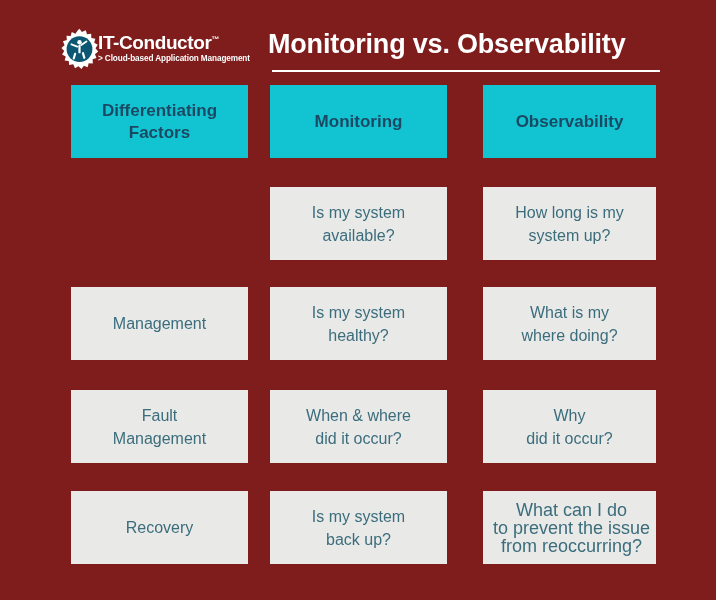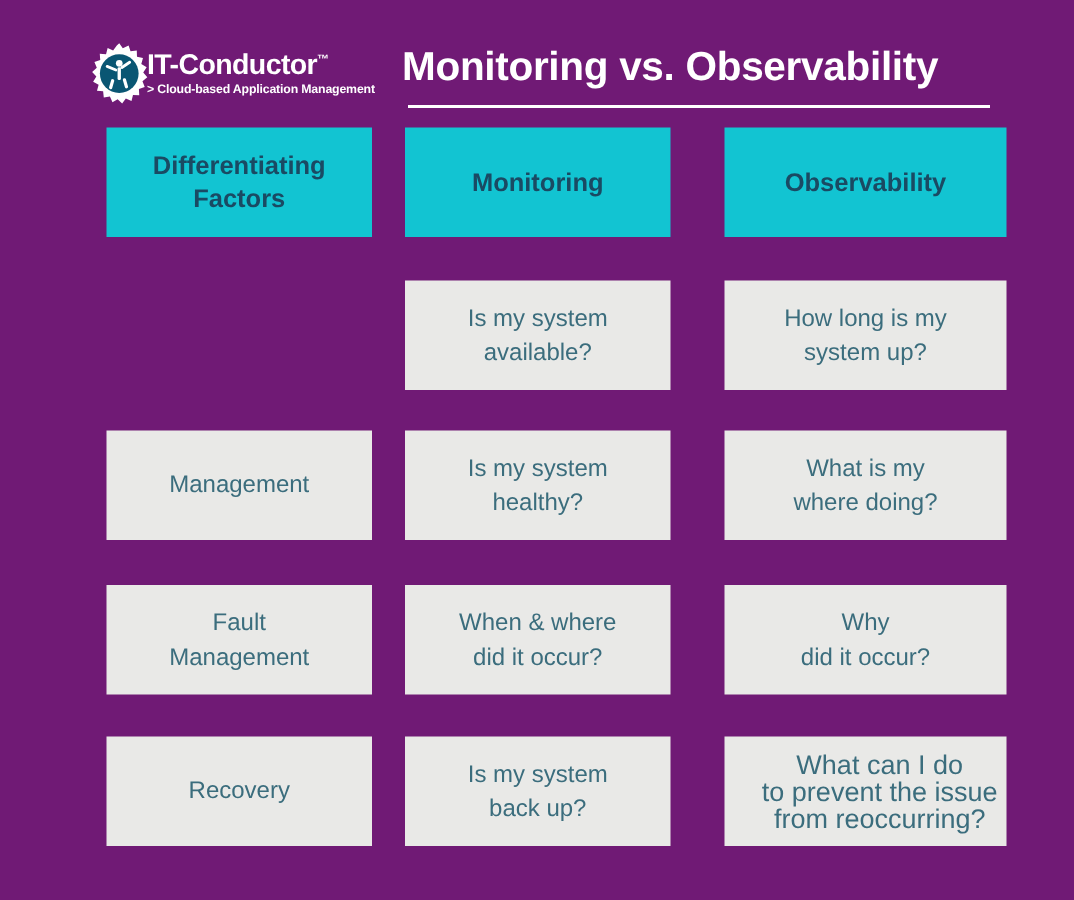--- a/index.html
+++ b/index.html
@@ -11,21 +11,21 @@
     width: 716px;
     height: 600px;
     background: #0a5673;
     font-family: "Liberation Sans", sans-serif;
     overflow: hidden;
   }
   .canvas {
     position: relative;
     width: 716px;
     height: 600px;
-    background: #701a75;
+    background: #7f1d1d;
     box-sizing: border-box;
   }
 
   
   .top-bar {
     position: absolute;
     left: 0;
     top: 0;
     width: 716px;
     height: 82px;
@@ -120,21 +120,21 @@
     height: 73px;
     display: flex;
     align-items: center;
     justify-content: center;
     text-align: center;
     box-sizing: border-box;
     padding: 2px 6px;
   }
   .cell.c0 { left: 0px;   width: 177px; margin-left: 13px; }
   .cell.c1 { left: 212px; width: 177px; }
-  .cell.c2 { left: 425px; width: 188px; }
+  .cell.c2 { left: 425px; width: 173px; }
 
   .cell.head {
     background: #12c4d2;
     color: #1a4a63;
     font-weight: bold;
     font-size: 17px;
     line-height: 22px;
   }
   .cell.body {
     background: #e9e9e7;

